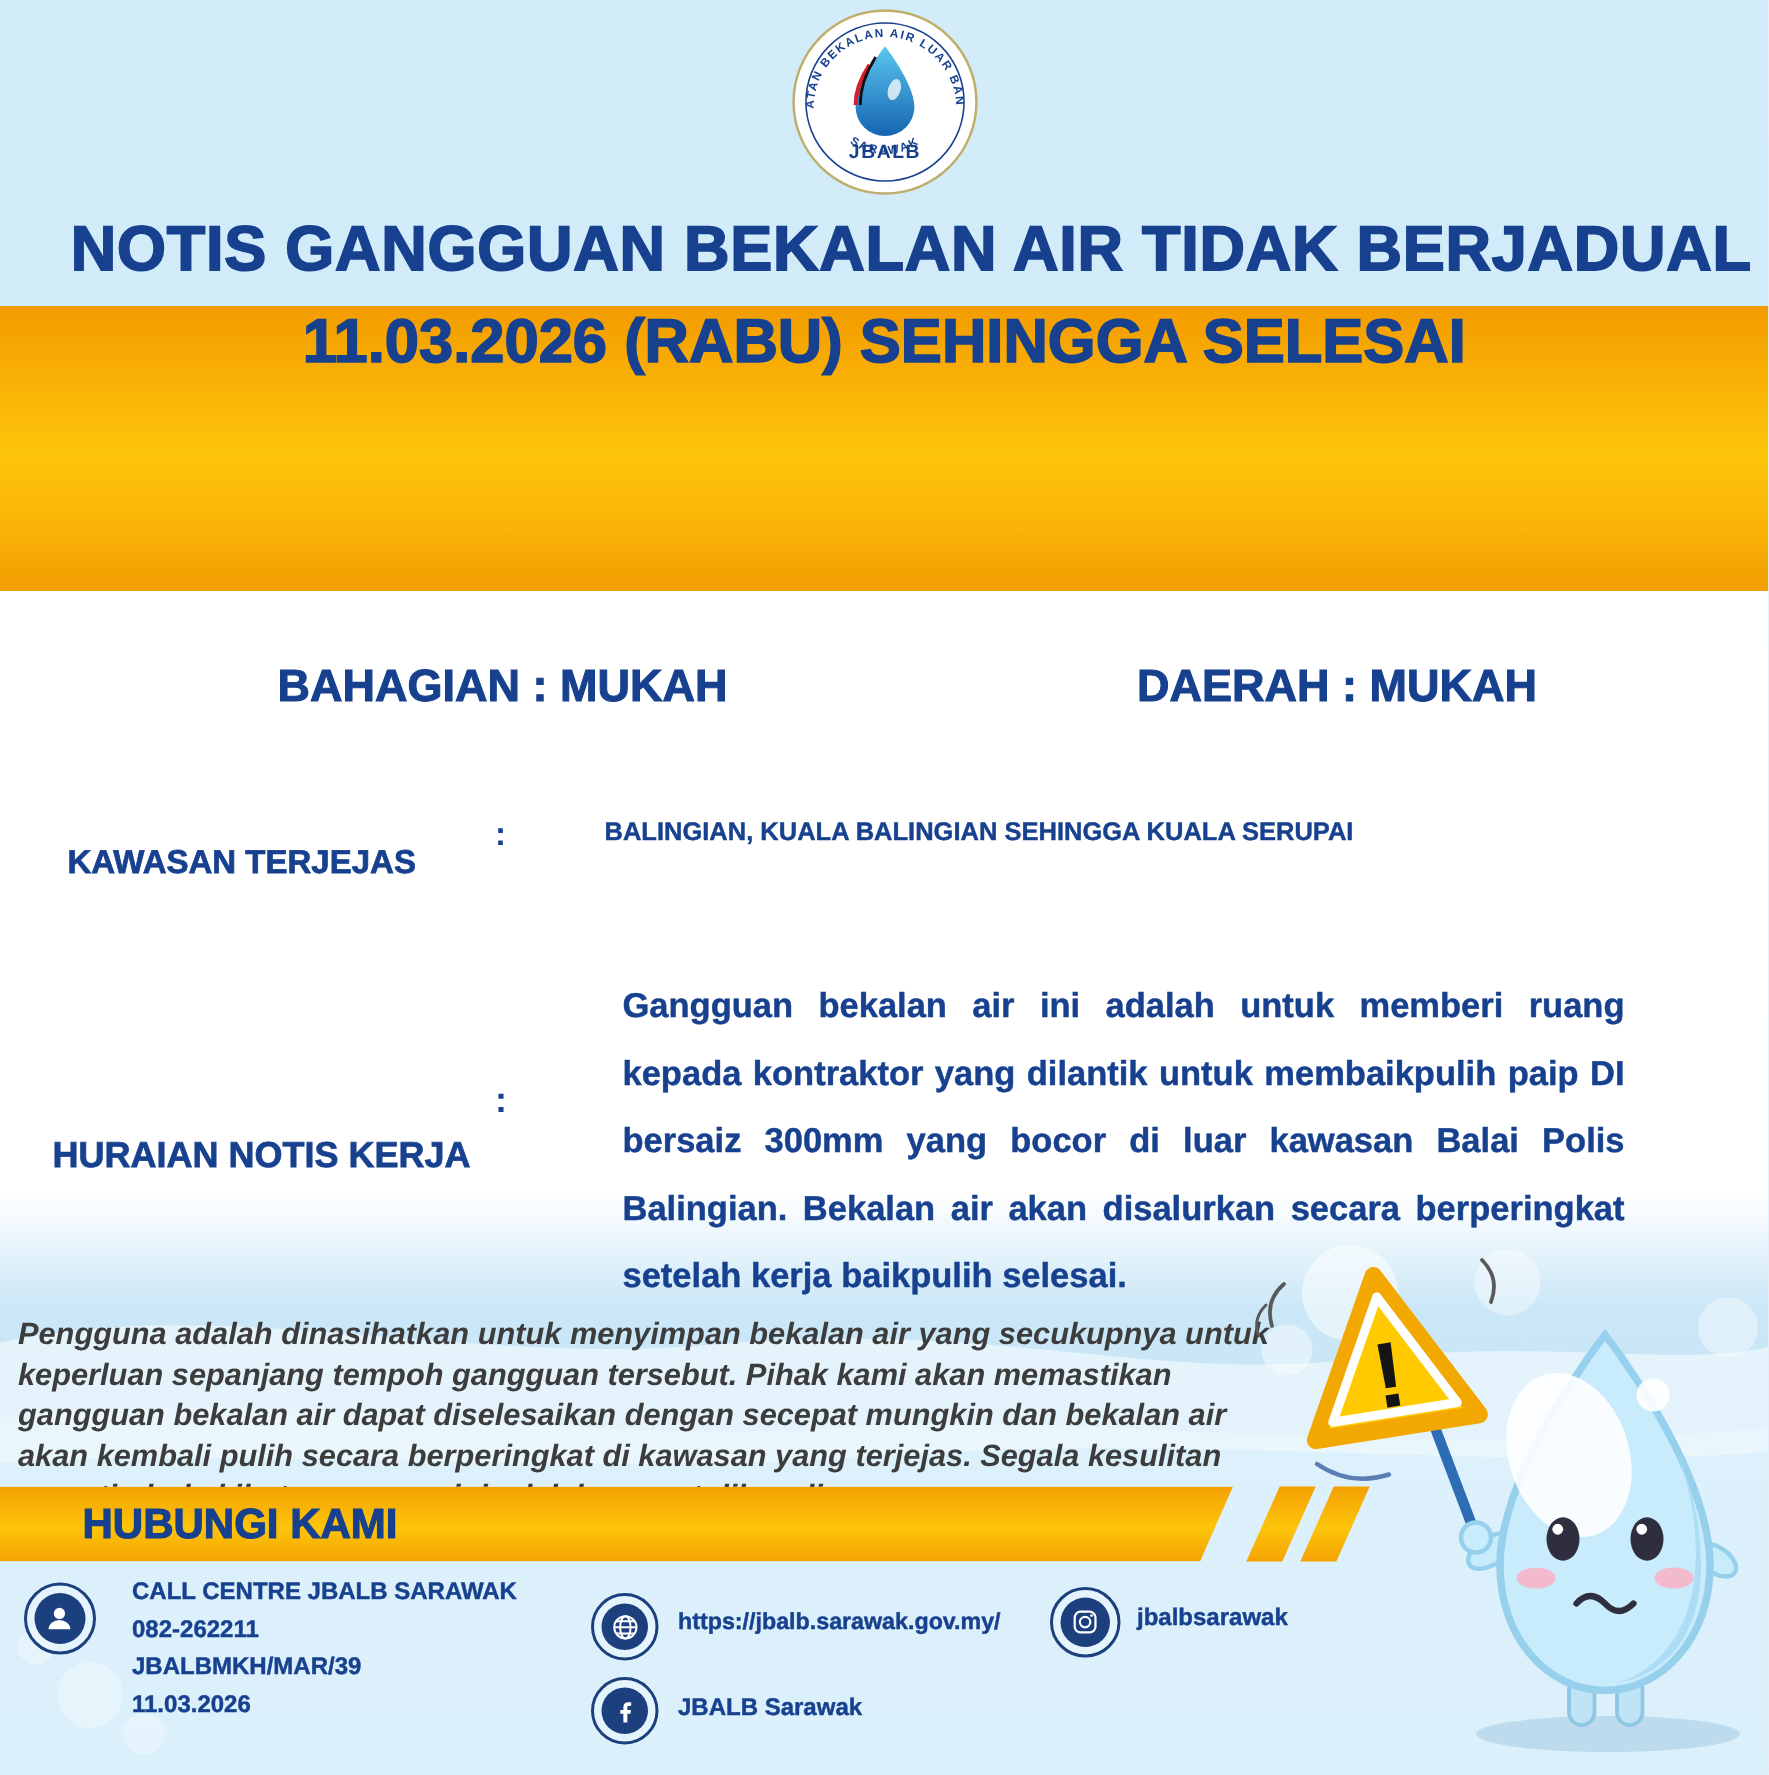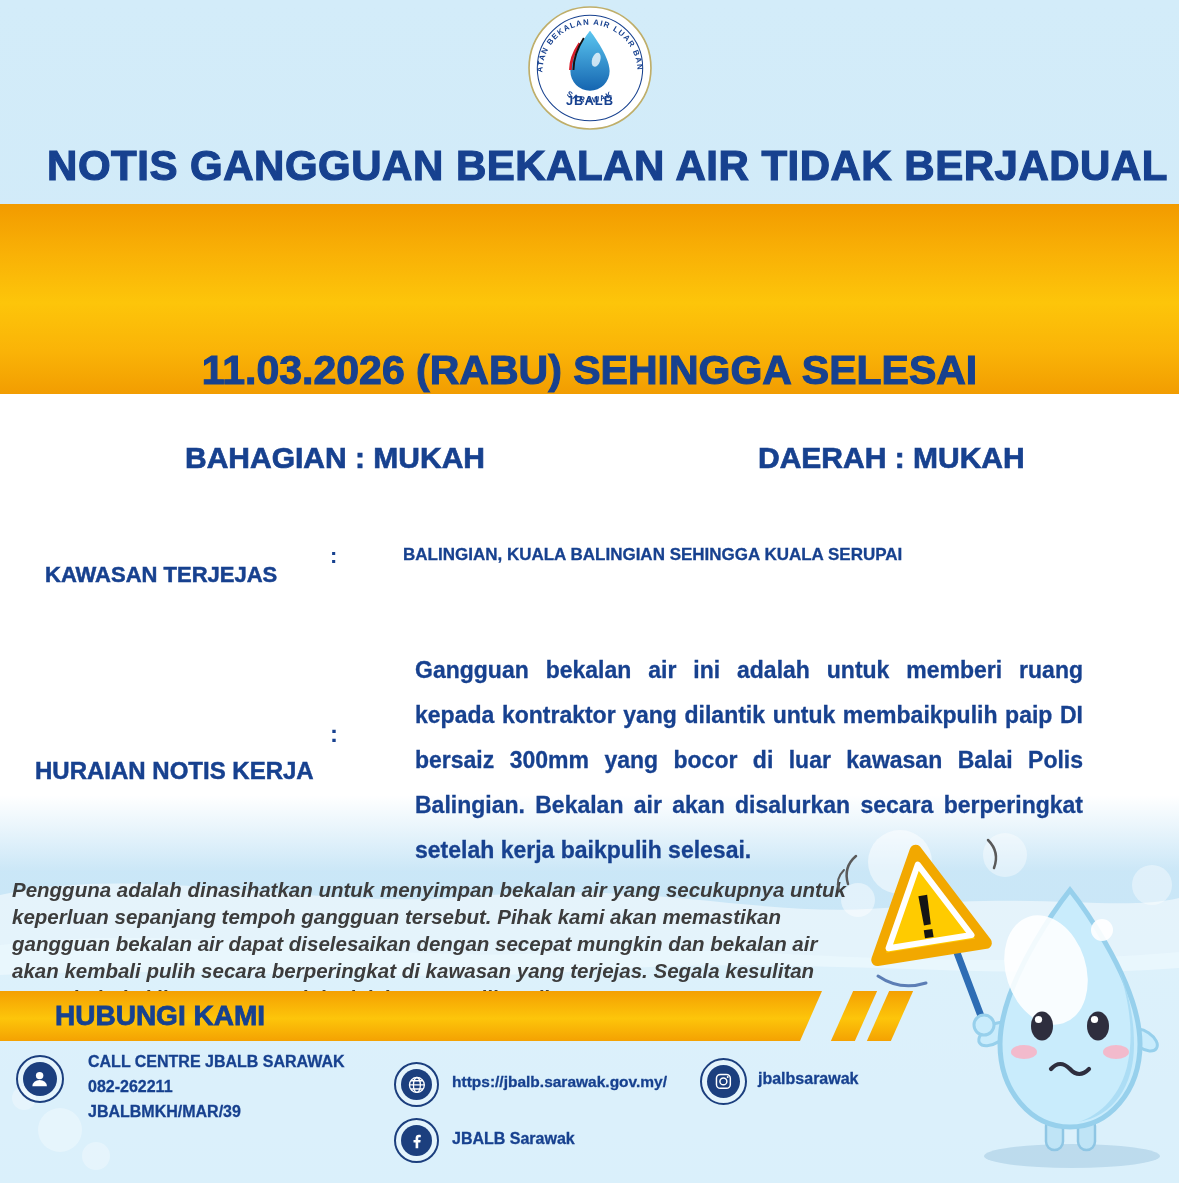--- a/index.html
+++ b/index.html
@@ -18,21 +18,21 @@
   .main-title {
     position:absolute; top:142px; left:0; width:100%;
     text-align:center; font-size:42px; font-weight:800; letter-spacing:0.5px;
     color:#17418f; -webkit-text-stroke:1.2px #17418f; white-space:nowrap;padding-left:36px;
   }
 
   
   .date-banner {
     position:absolute; top:204px; left:0; width:100%; height:190px;
     background:linear-gradient(180deg,#f29b00 0%, #f9b106 26%, #fdc50a 52%, #fab307 78%, #f29d01 100%);
-    display:flex; align-items:flex-end; justify-content:center;
+    display:flex; align-items:flex-start; justify-content:center;
   }
   .date-text { font-size:41px; font-weight:800; color:#17418f; -webkit-text-stroke:1.1px #17418f; white-space:nowrap; }
 
   
   .content-bg {
     position:absolute; top:394px; left:0; width:100%; height:478px;
     background:linear-gradient(180deg,#ffffff 0%, #ffffff 84%, rgba(255,255,255,0) 100%);
   }
   .bahagian { position:absolute; top:441px; left:185px; font-size:30px; font-weight:800; -webkit-text-stroke:0.7px #17418f; }
   .daerah   { position:absolute; top:441px; left:758px; font-size:30px; font-weight:800; -webkit-text-stroke:0.7px #17418f; }
@@ -180,20 +180,21 @@
         <svg viewBox="0 0 24 24">
           <circle cx="12" cy="8.6" r="4.2" fill="#ffffff"></circle>
           <path d="M3.8 20.5 a8.2 7 0 0 1 16.4 0 Z" fill="#ffffff"></path>
         </svg>
       </div>
     </div>
     <div class="cc-text">
       <div>CALL CENTRE JBALB SARAWAK</div>
       <div>082-262211</div>
       <div>JBALBMKH/MAR/39</div>
+      <div>11.03.2026</div>
     </div>
 
     <div class="icon-badge web-icon">
       <div class="icon-core">
         <svg viewBox="0 0 24 24" fill="none" stroke="#ffffff" stroke-width="1.6">
           <circle cx="12" cy="12" r="9"></circle>
           <ellipse cx="12" cy="12" rx="4.2" ry="9"></ellipse>
           <path d="M3 12 h18 M4.6 7 h14.8 M4.6 17 h14.8"></path>
         </svg>
       </div>

